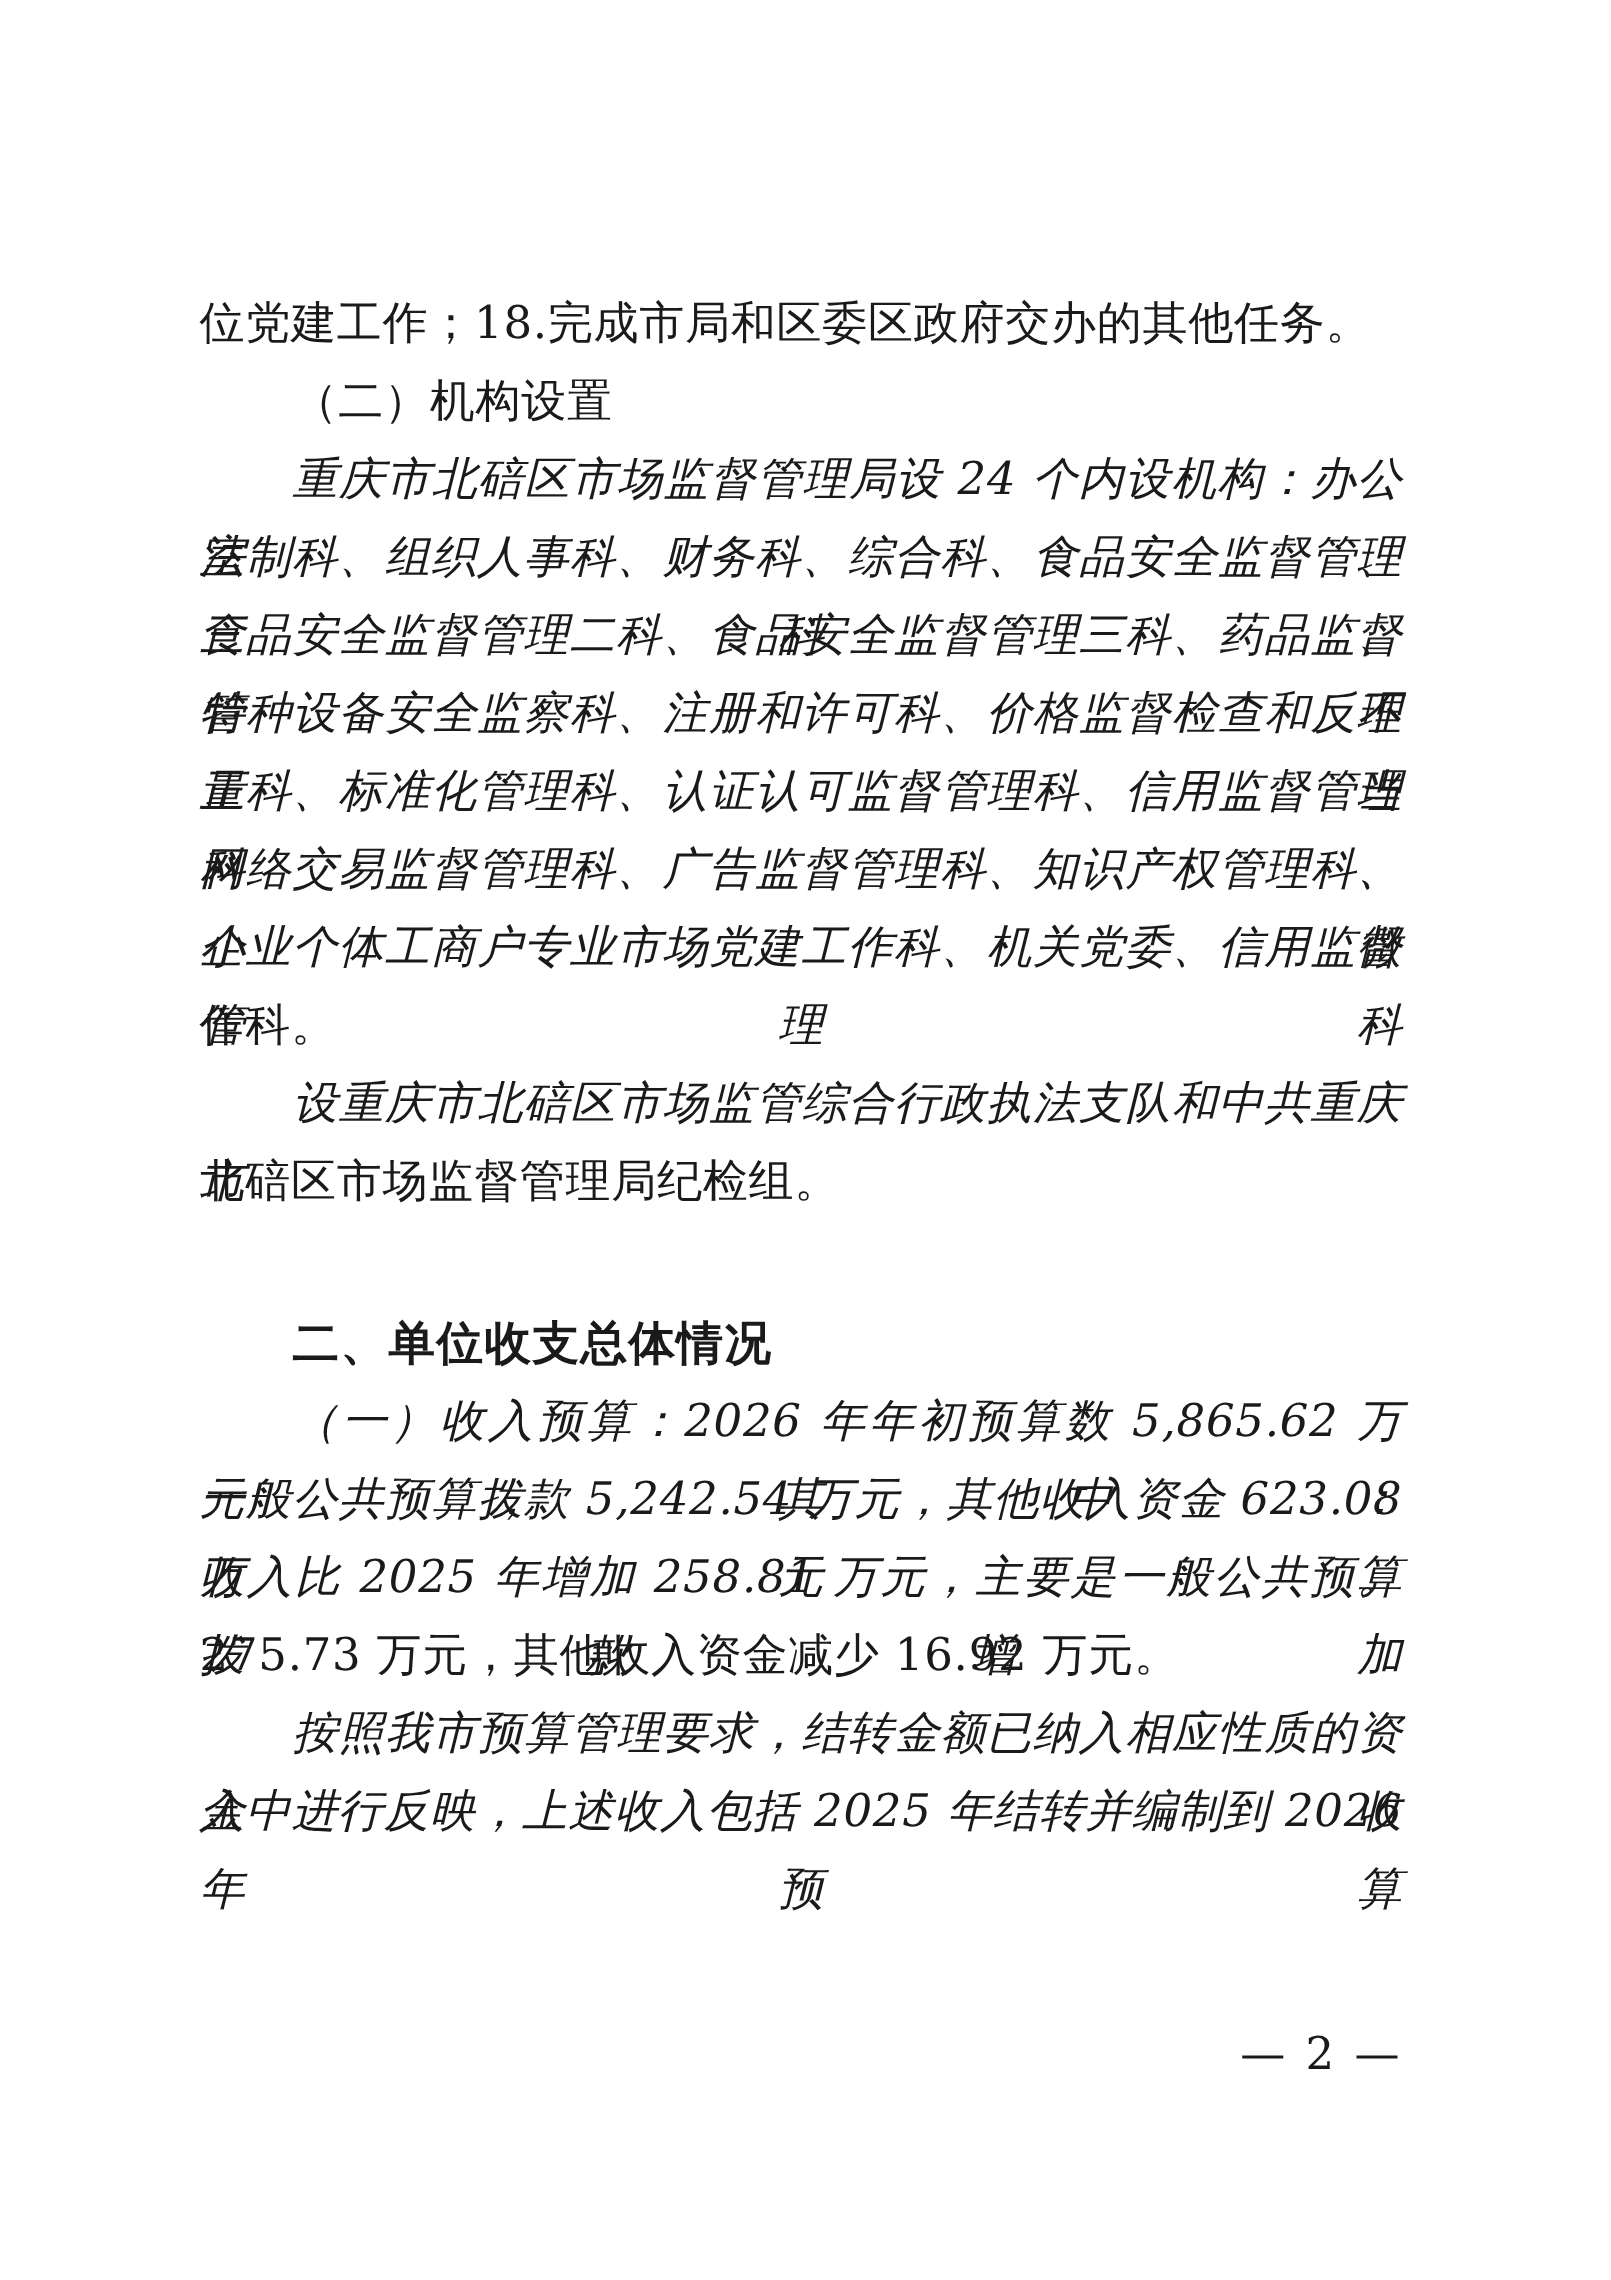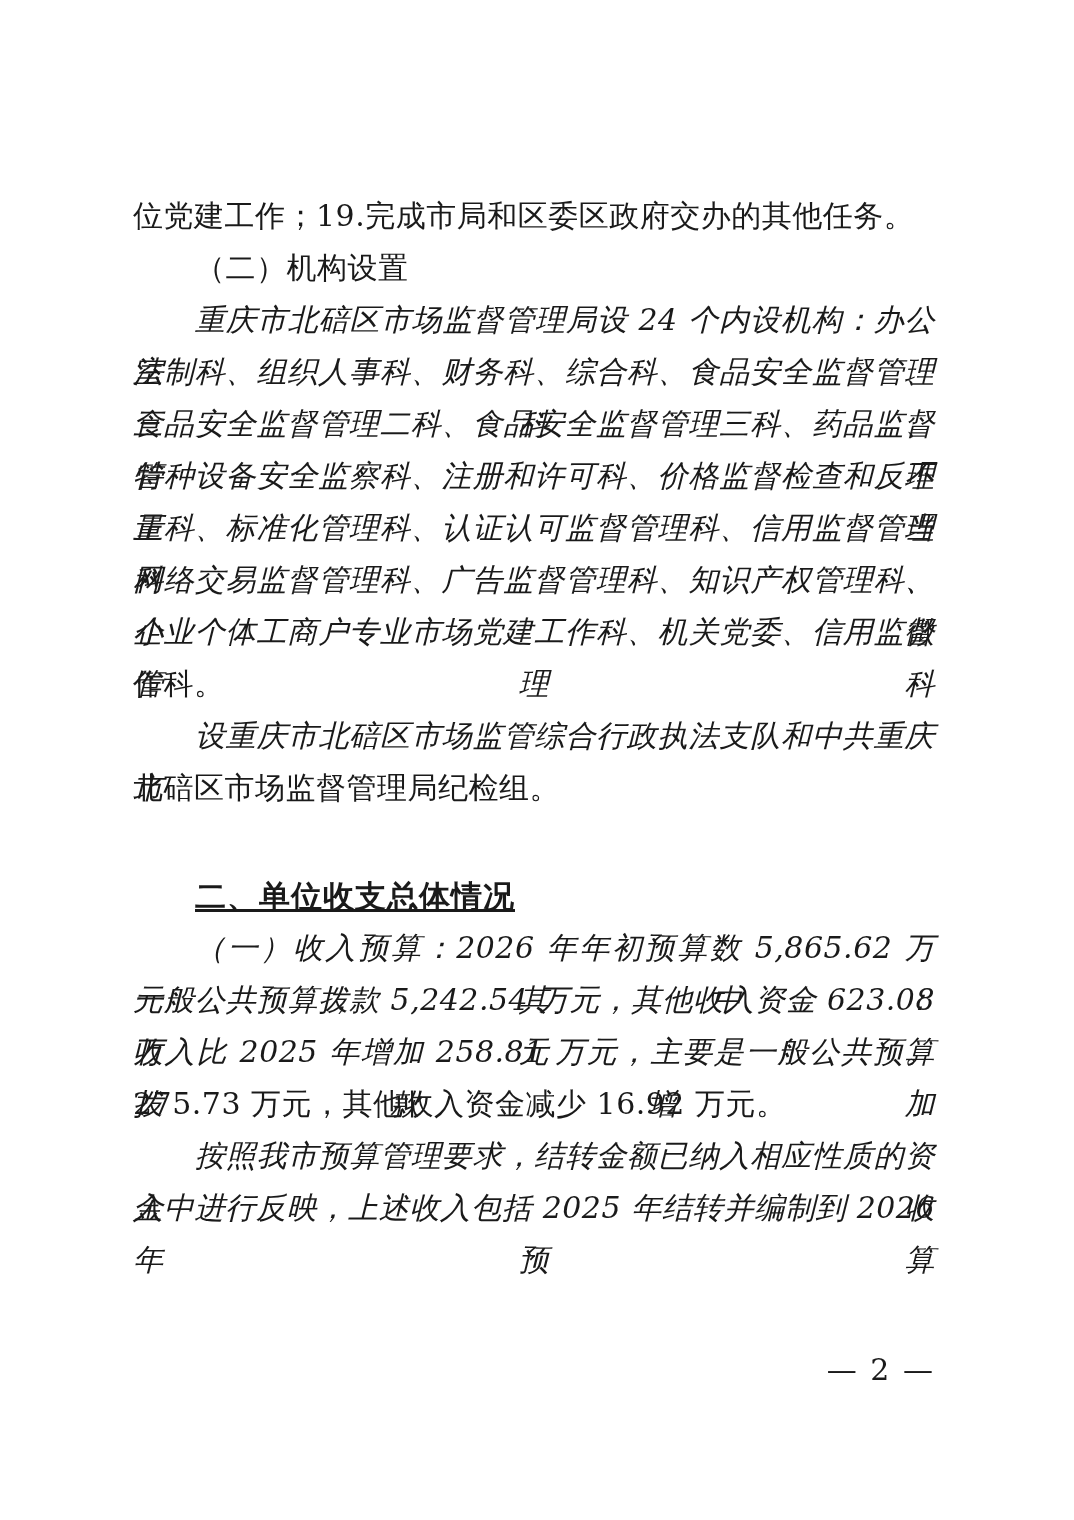--- a/index.html
+++ b/index.html
@@ -43,39 +43,38 @@
     font-weight: normal;
   }
   .h1 {
     font-family: "DejaVu Sans", "Liberation Sans", sans-serif;
     font-weight: bold;
     font-size: 31px;
     letter-spacing: 1px;
   }
   .gap-before {
     margin-top: 56px;
-    text-decoration: underline;
   }
   .footer {
     position: absolute;
     left: 133px;
     top: 1350px;
     width: 802px;
     text-align: right;
     font-size: 30px;
     line-height: 40px;
     letter-spacing: 2px;
   }
 </style>
 </head>
 <body>
 
 <div class="page">
   <div class="content">
-    <div class="line">位党建工作；19.完成市局和区委区政府交办的其他任务。</div>
+    <div class="line">位党建工作；18.完成市局和区委区政府交办的其他任务。</div>
     <div class="line indent sub-head">（二）机构设置</div>
     <div class="line indent just">重庆市北碚区市场监督管理局设 24 个内设机构：办公室、</div>
     <div class="line just">法制科、组织人事科、财务科、综合科、食品安全监督管理三科、</div>
     <div class="line just">食品安全监督管理二科、食品安全监督管理三科、药品监督管理</div>
     <div class="line just">特种设备安全监察科、注册和许可科、价格监督检查和反不正当</div>
     <div class="line just">量科、标准化管理科、认证认可监督管理科、信用监督管理科、</div>
     <div class="line just">网络交易监督管理科、广告监督管理科、知识产权管理科、小微</div>
     <div class="line just">企业个体工商户专业市场党建工作科、机关党委、信用监督管理科</div>
     <div class="line">作科。</div>
     <div class="line indent just">设重庆市北碚区市场监管综合行政执法支队和中共重庆市</div>

